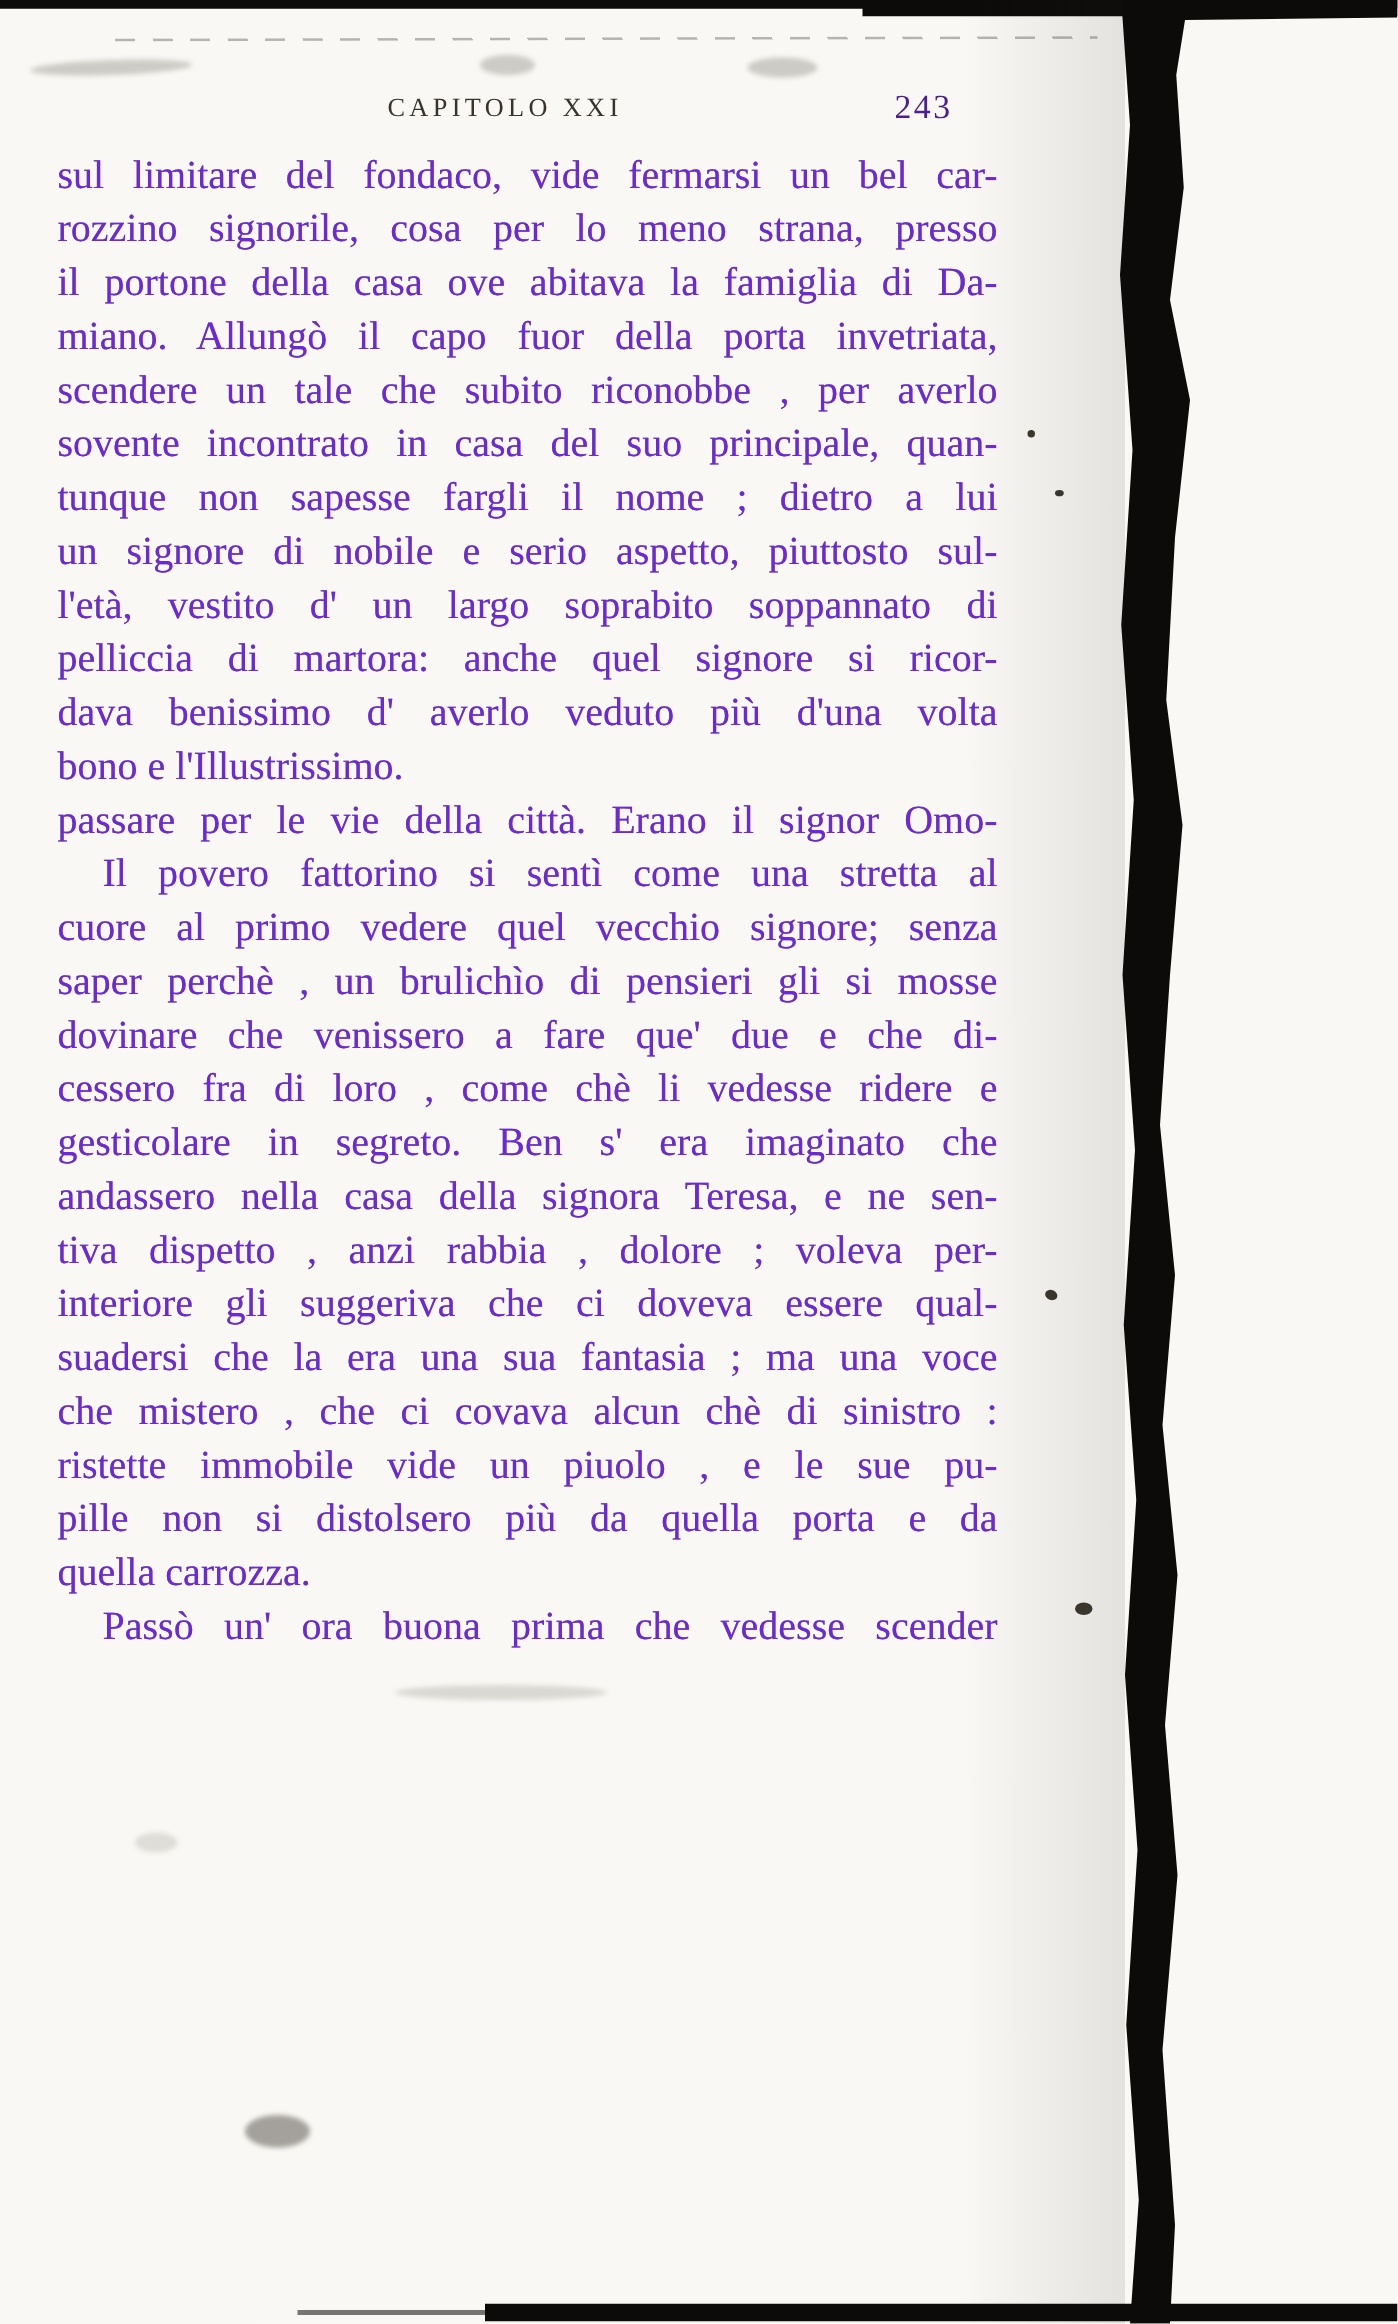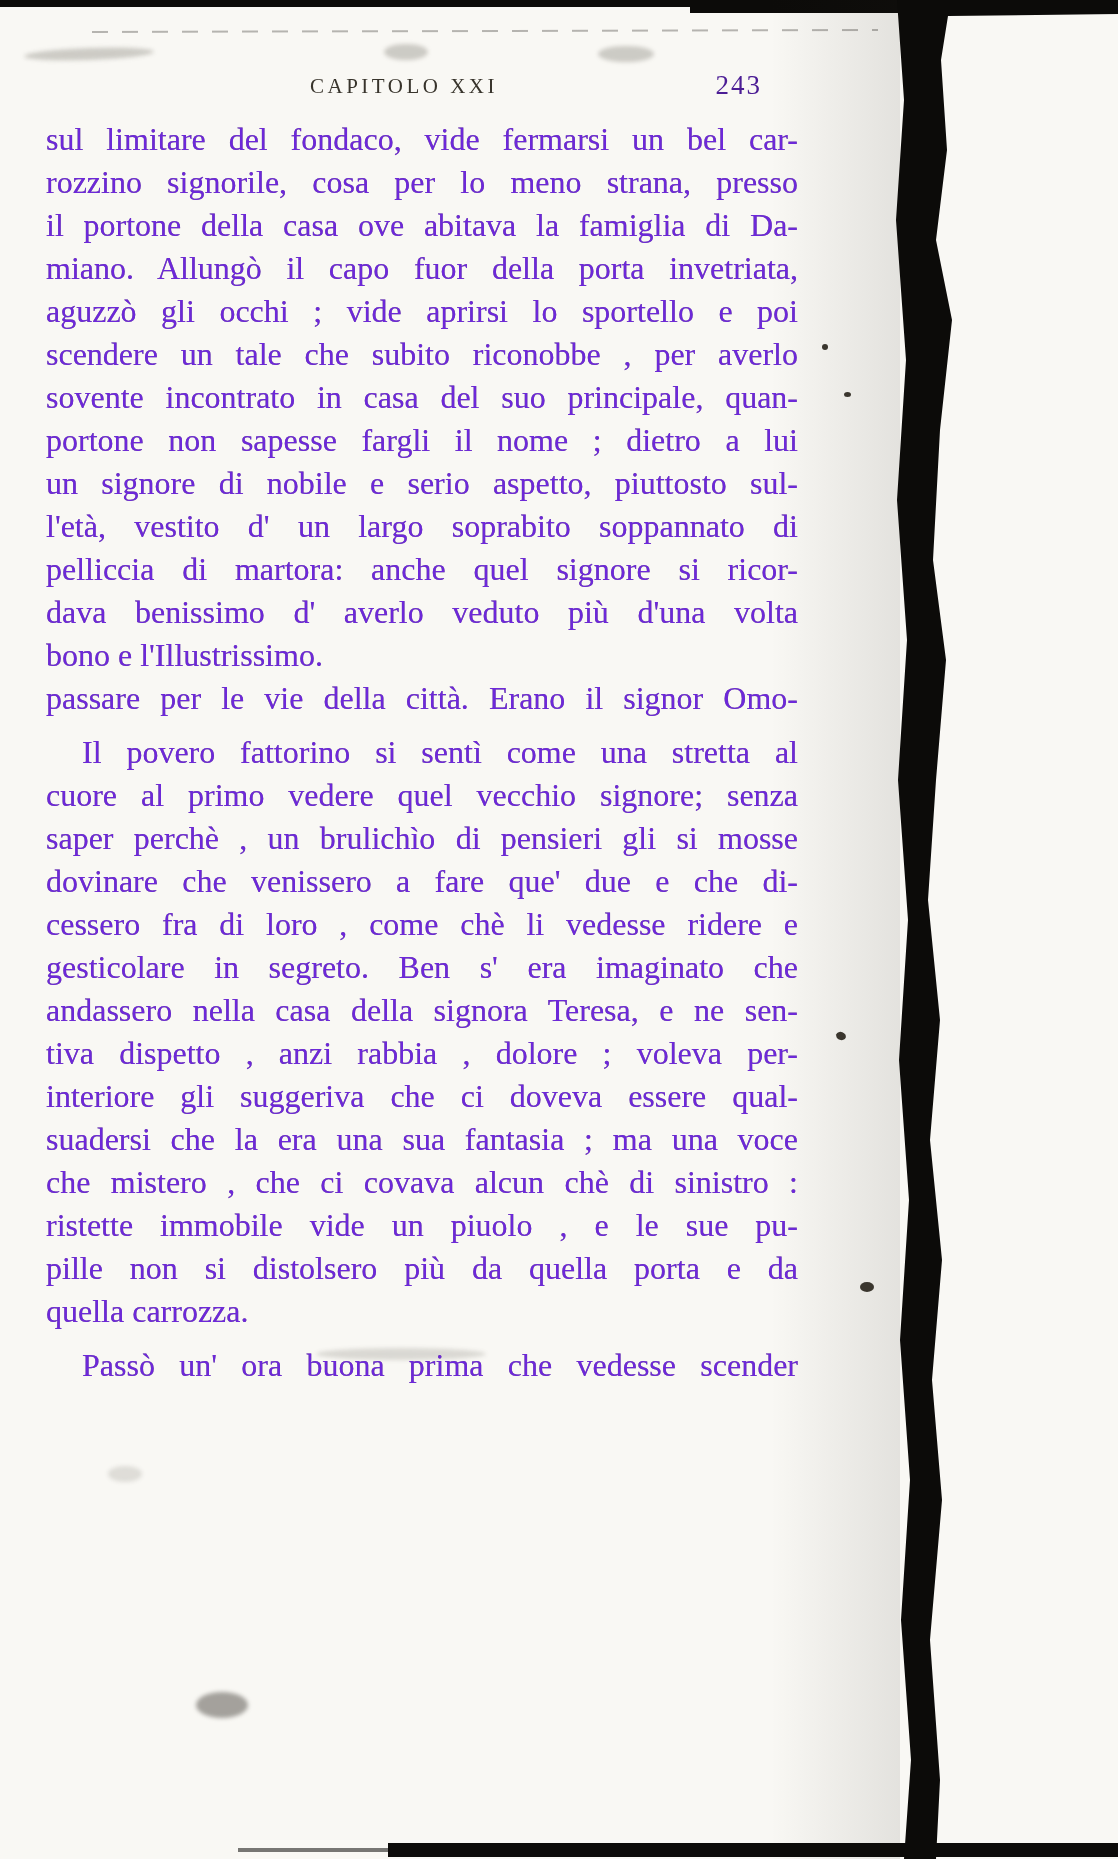--- a/index.html
+++ b/index.html
@@ -58,21 +58,21 @@
     font-family:Liberation Serif, serif;
   }
   .line{
     text-align:justify;
     
     -moz-text-align-last:justify;
     text-align-last:justify;
     height:43px;overflow:visible;white-space:normal;
   }
   .line.end{text-align-last:left;-moz-text-align-last:left;}
-  .line.indent{text-indent:36px;margin-top:11px;}
+  .line.indent{text-indent:36px;}
 </style>
 </head>
 <body>
 
 <div class="page">
 
   <div class="top-edge"></div>
   <div class="top-edge-right"></div>
   <div class="header-rule"></div>
   <div class="binding-shade"></div>
@@ -102,24 +102,23 @@
   <div class="header">
     <span class="chapter">CAPITOLO XXI</span>
     <span class="pagenum">243</span>
   </div>
 
   <div class="textblock" id="textblock">
       <div class="line">sul limitare del fondaco, vide fermarsi un bel car-</div>
       <div class="line">rozzino signorile, cosa per lo meno strana, presso</div>
       <div class="line">il portone della casa ove abitava la famiglia di Da-</div>
       <div class="line">miano. Allungò il capo fuor della porta invetriata,</div>
-      <div class="line">aguzzò gli occhi ; vide aprirsi lo sportello e poi</div>
       <div class="line">scendere un tale che subito riconobbe , per averlo</div>
       <div class="line">sovente incontrato in casa del suo principale, quan-</div>
-      <div class="line">portone non sapesse fargli il nome ; dietro a lui</div>
+      <div class="line">tunque non sapesse fargli il nome ; dietro a lui</div>
       <div class="line">un signore di nobile e serio aspetto, piuttosto sul-</div>
       <div class="line">l'età, vestito d' un largo soprabito soppannato di</div>
       <div class="line">pelliccia di martora: anche quel signore si ricor-</div>
       <div class="line">dava benissimo d' averlo veduto più d'una volta</div>
       <div class="line end">bono e l'Illustrissimo.</div>
       <div class="line">passare per le vie della città. Erano il signor Omo-</div>
       <div class="line indent">Il povero fattorino si sentì come una stretta al</div>
       <div class="line">cuore al primo vedere quel vecchio signore; senza</div>
       <div class="line">saper perchè , un brulichìo di pensieri gli si mosse</div>
       <div class="line">dovinare che venissero a fare que' due e che di-</div>

